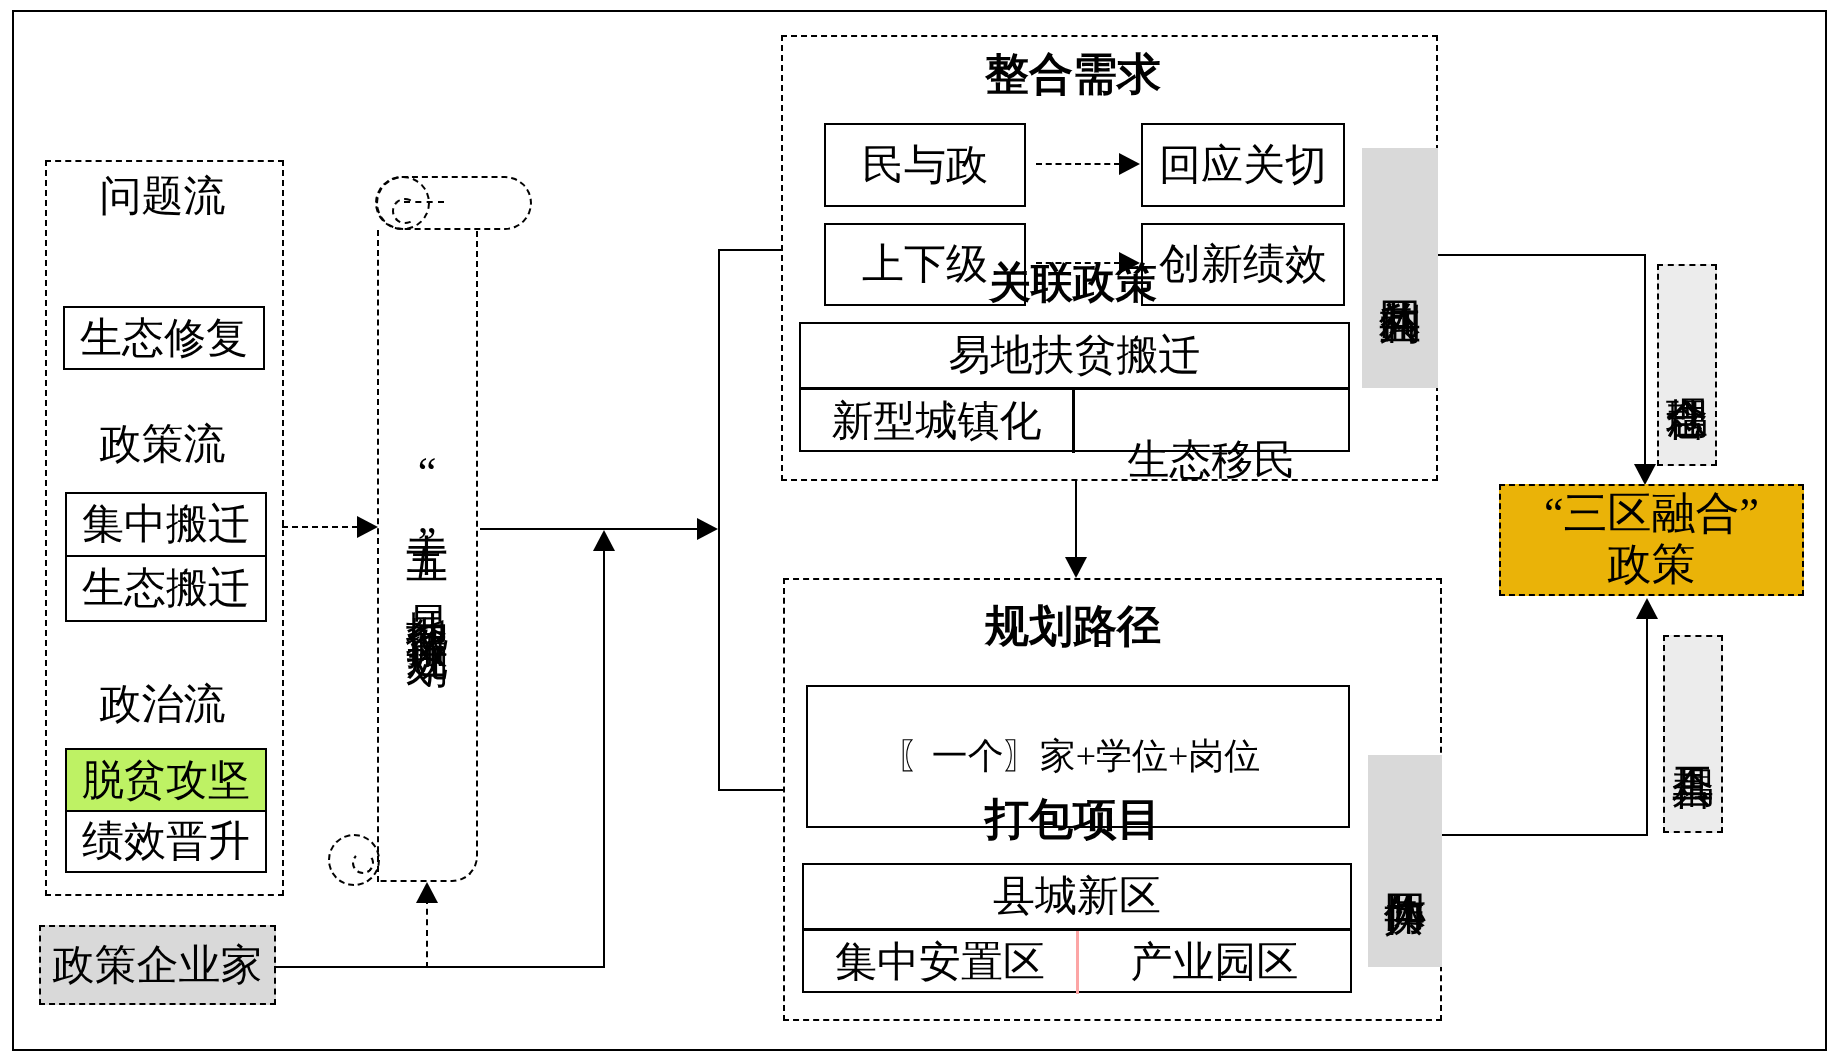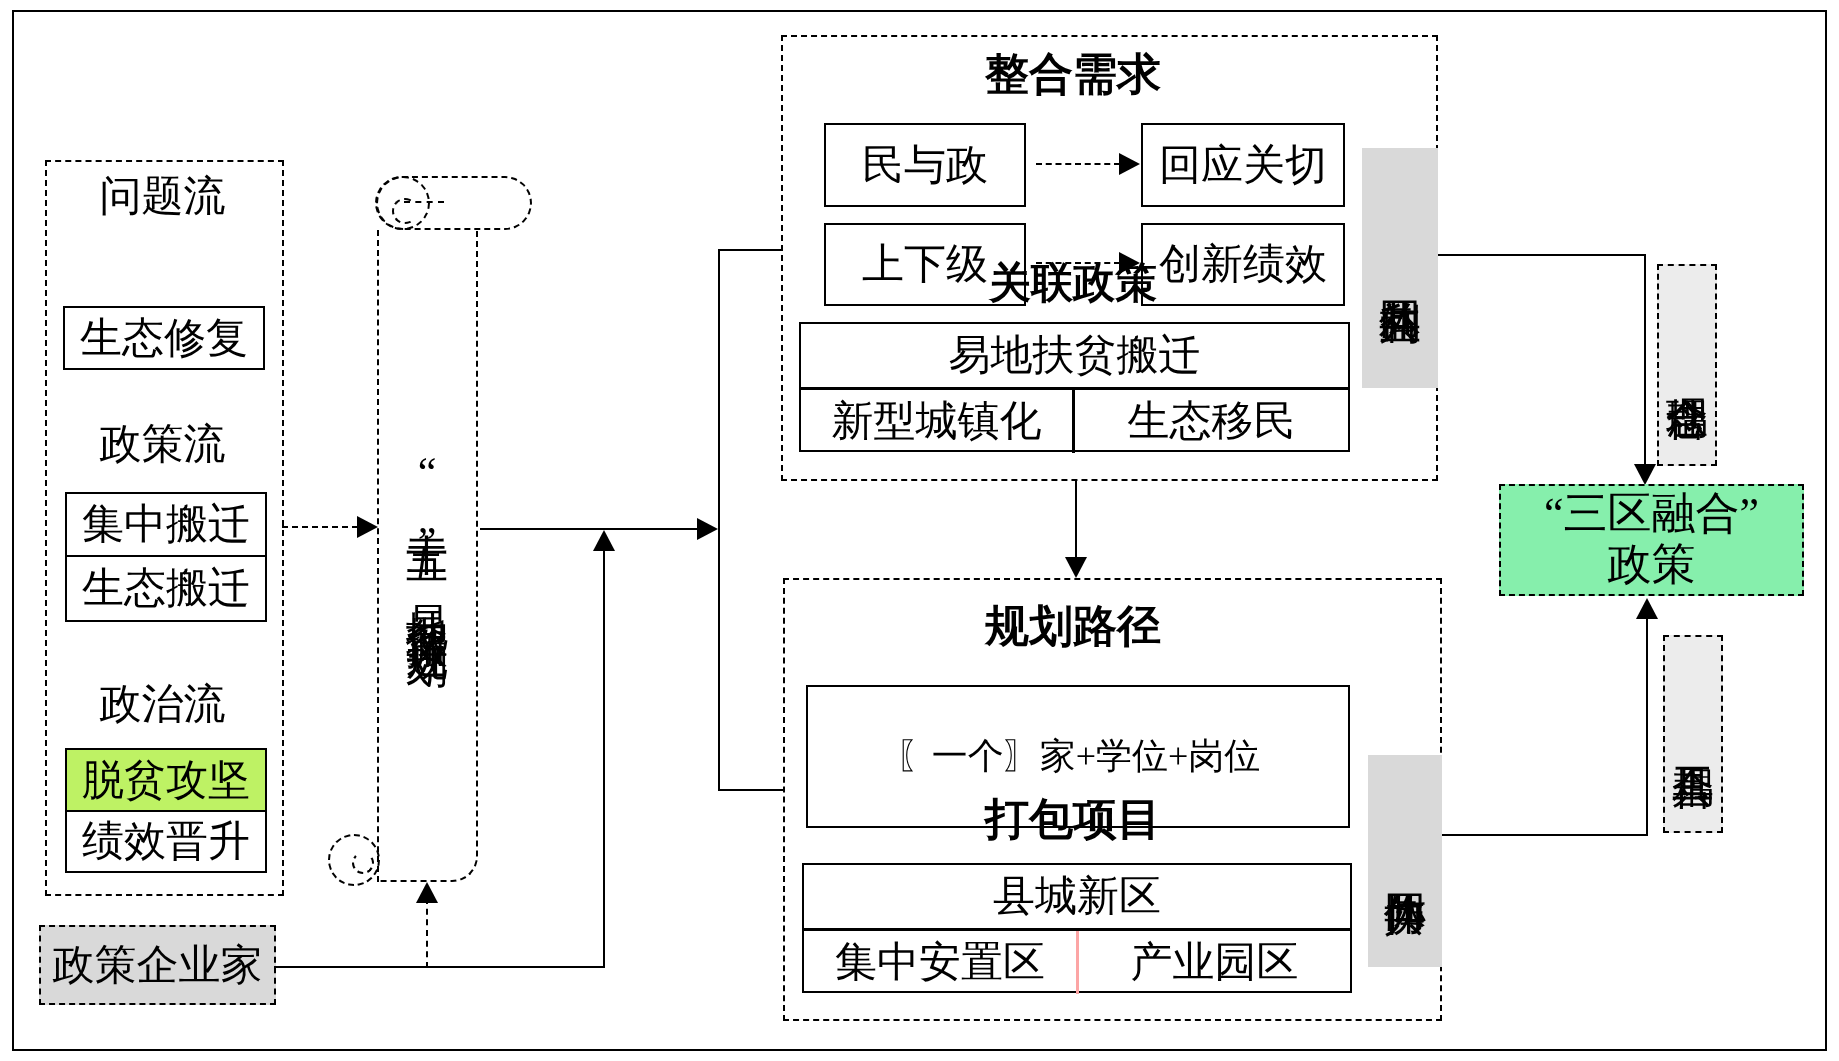--- a/index.html
+++ b/index.html
@@ -1,20 +1,20 @@
 <!DOCTYPE html>
 <html><head>
 <meta charset="utf-8">
 <style>
   html,body{margin:0;padding:0;background:#ffffff;}
   #canvas{position:relative;width:1839px;height:1061px;background:#fff;overflow:hidden;
           font-family:"Liberation Serif","DejaVu Serif",serif;color:#000;}
   .abs{position:absolute;}
   .border2{border:2px solid #000;background:#fff;}
-  .dashedbox{border:2px dashed #000;background:#86efac;}
+  .dashedbox{border:2px dashed #000;background:#eab308;}
   .shade{background:#d9d9d9;}
   .lshade{background:#ececec;}
   .ctext{display:flex;align-items:center;justify-content:center;text-align:center;}
   .h40{font-size:42px;line-height:1.1;}
   .h42{font-size:42px;line-height:1.1;}
   .h44{font-size:44px;line-height:1.15;}
   .vtext{writing-mode:vertical-rl;text-orientation:upright;display:flex;align-items:center;justify-content:center;}
   .hline{height:0;border-top:2px solid #000;}
   .vline{width:0;border-left:2px solid #000;}
   .hdash{height:0;border-top:2px dashed #000;}
@@ -85,21 +85,21 @@
   <div class="abs border2 ctext h42" style="left:1141px;top:223px;width:200px;height:79px;">创新绩效</div>
   <div class="abs hdash" style="left:1036px;top:262px;width:84px;"></div>
   <div class="abs ah-right" style="left:1119px;top:252px;"></div>
 
   <div class="abs ctext h42" style="left:923px;top:258px;width:300px;height:50px;font-weight:bold;">关联政策</div>
 
   <div class="abs border2" style="left:799px;top:322px;width:547px;height:126px;">
     <div class="ctext h42" style="width:100%;height:63px;">易地扶贫搬迁</div>
     <div style="display:flex;width:100%;height:63px;" class="tbl-row-divider">
       <div class="ctext h42" style="width:271px;height:100%;border-right:3px solid #000;">新型城镇化</div>
-      <div class="ctext h42" style="flex:1;height:100%;">生态移民</div>
+      <div class="ctext h42" style="flex:1;height:100%;margin-top:39px;">生态移民</div>
     </div>
   </div>
 
   <div class="abs vtext h42 shade" style="left:1362px;top:148px;width:76px;height:240px;">利益共同体</div>
 
   <div class="abs vline" style="left:1075px;top:479px;height:80px;"></div>
   <div class="abs ah-down" style="left:1065px;top:557px;"></div>
 
   <div class="abs dashedbox" style="left:783px;top:578px;width:655px;height:439px;background:transparent;"></div>
   <div class="abs ctext h44" style="left:923px;top:600px;width:300px;height:54px;font-weight:bold;">规划路径</div>

